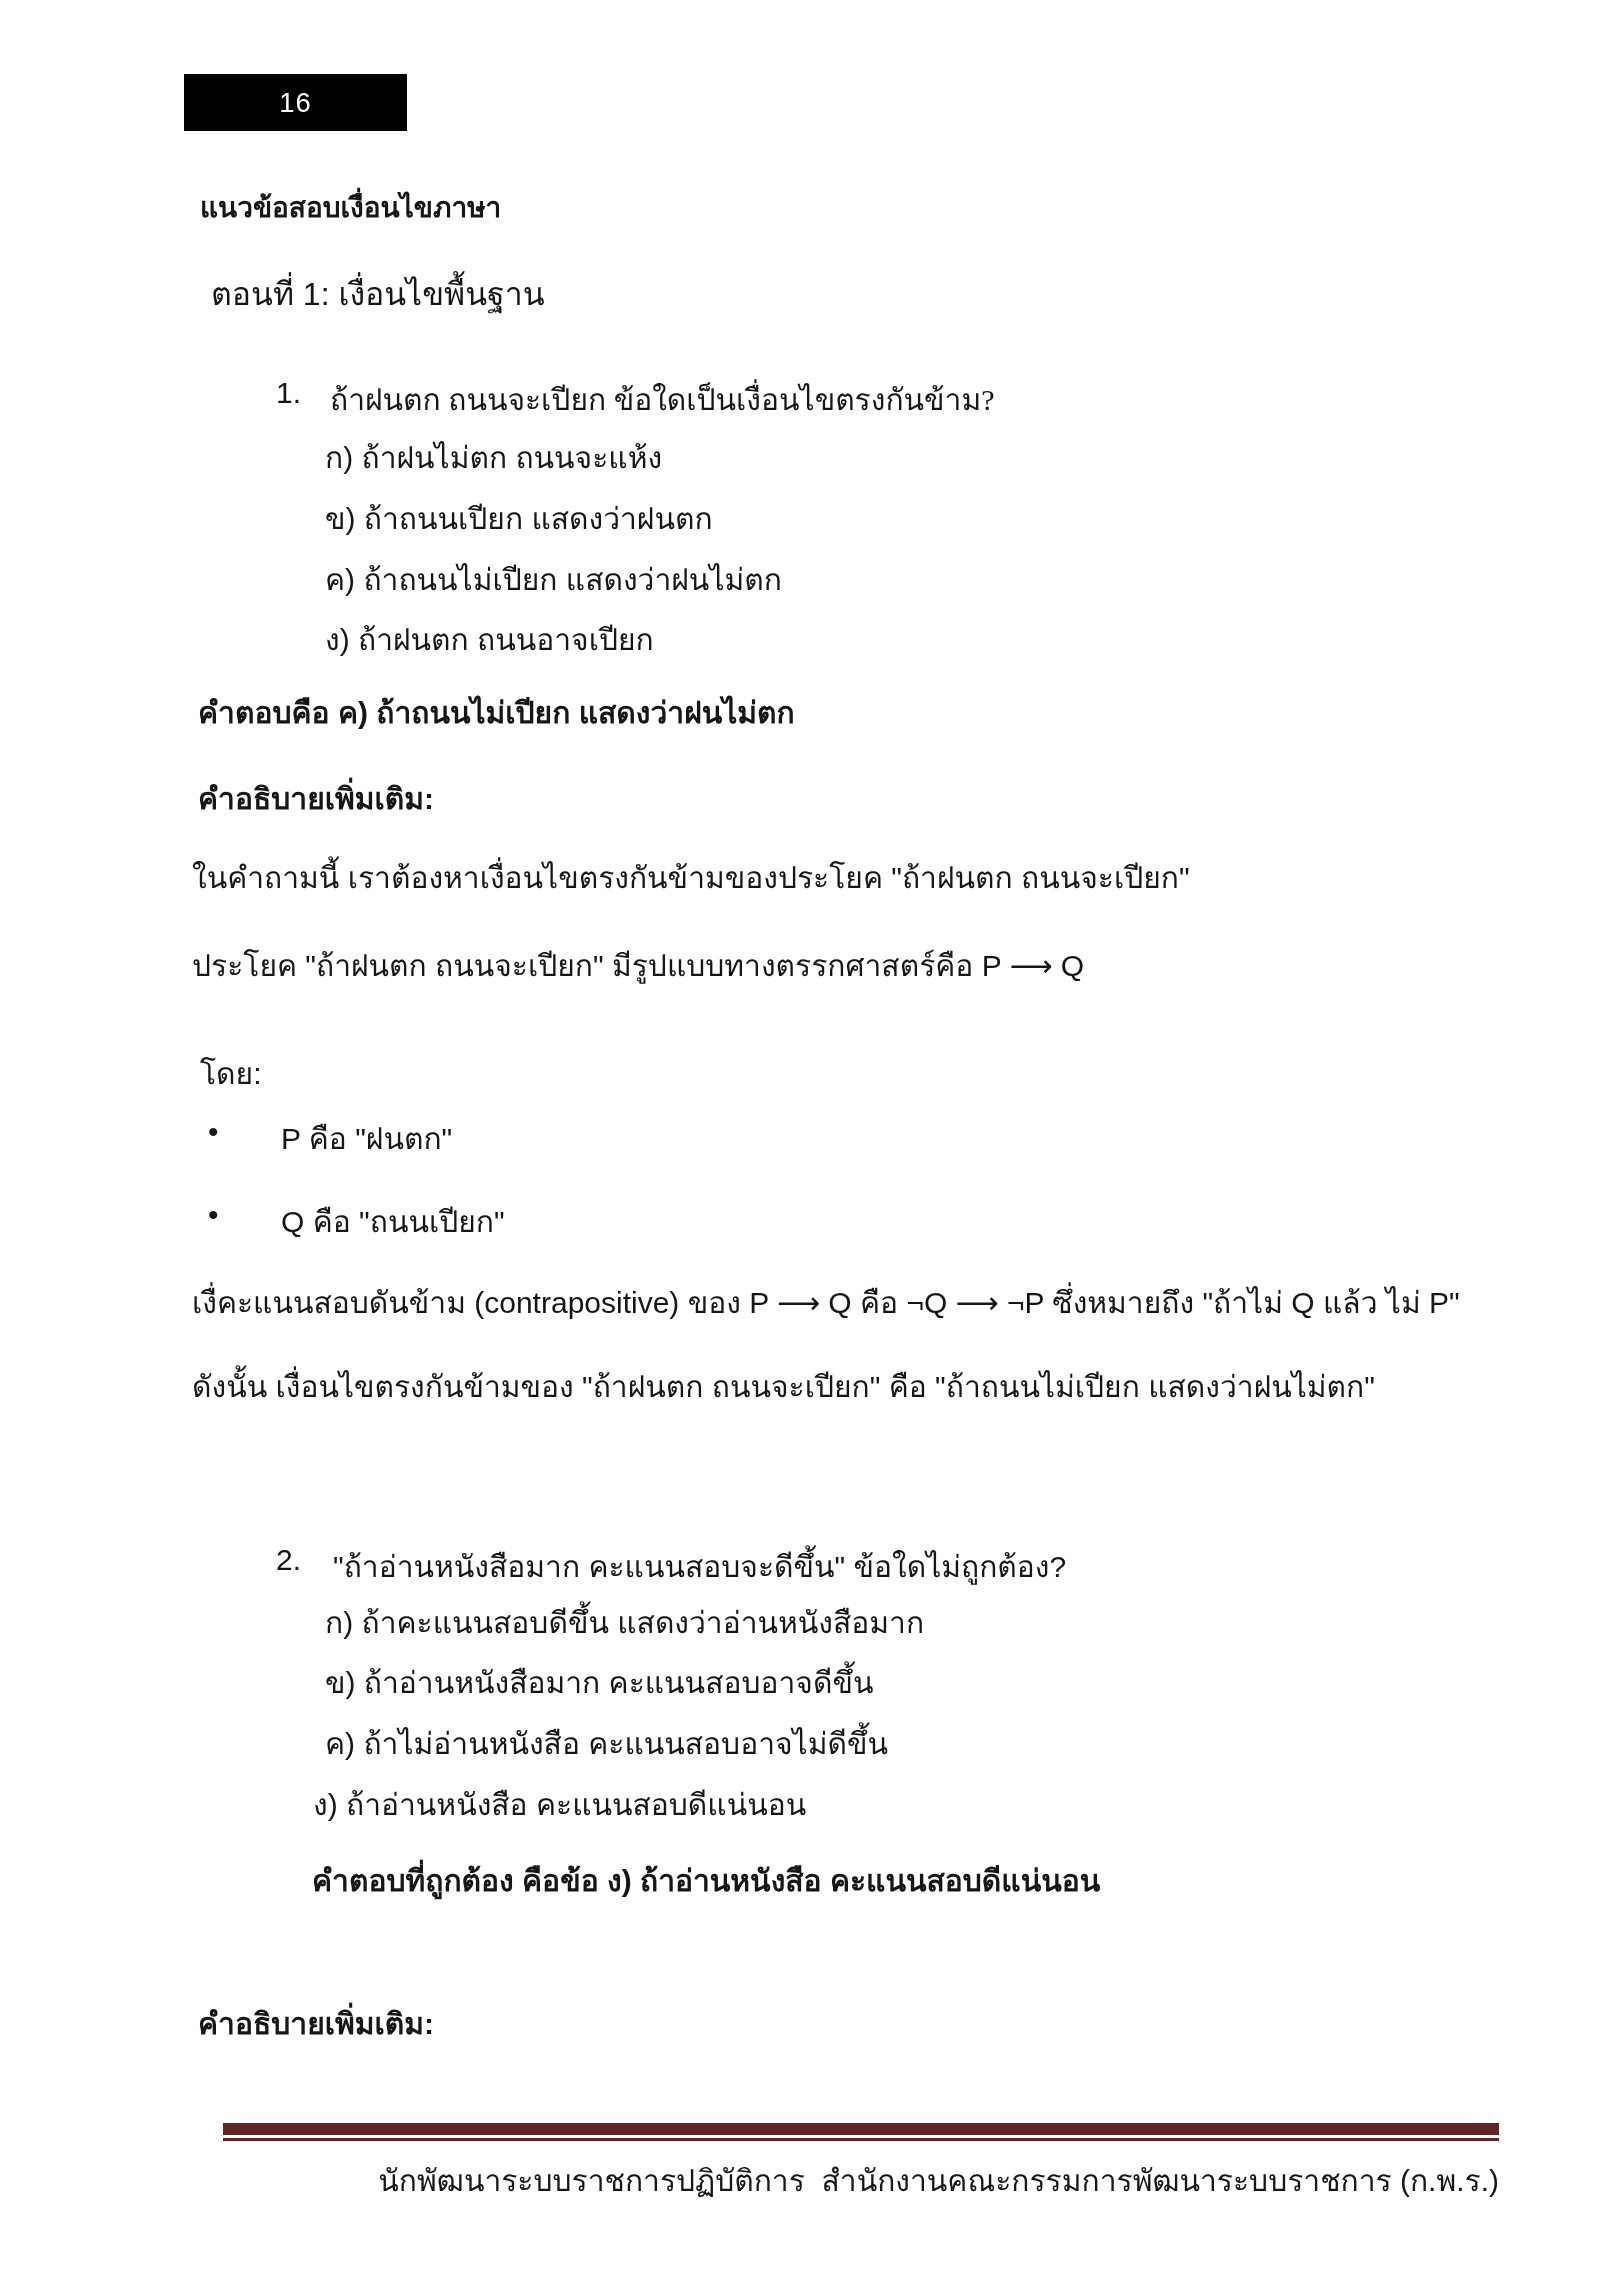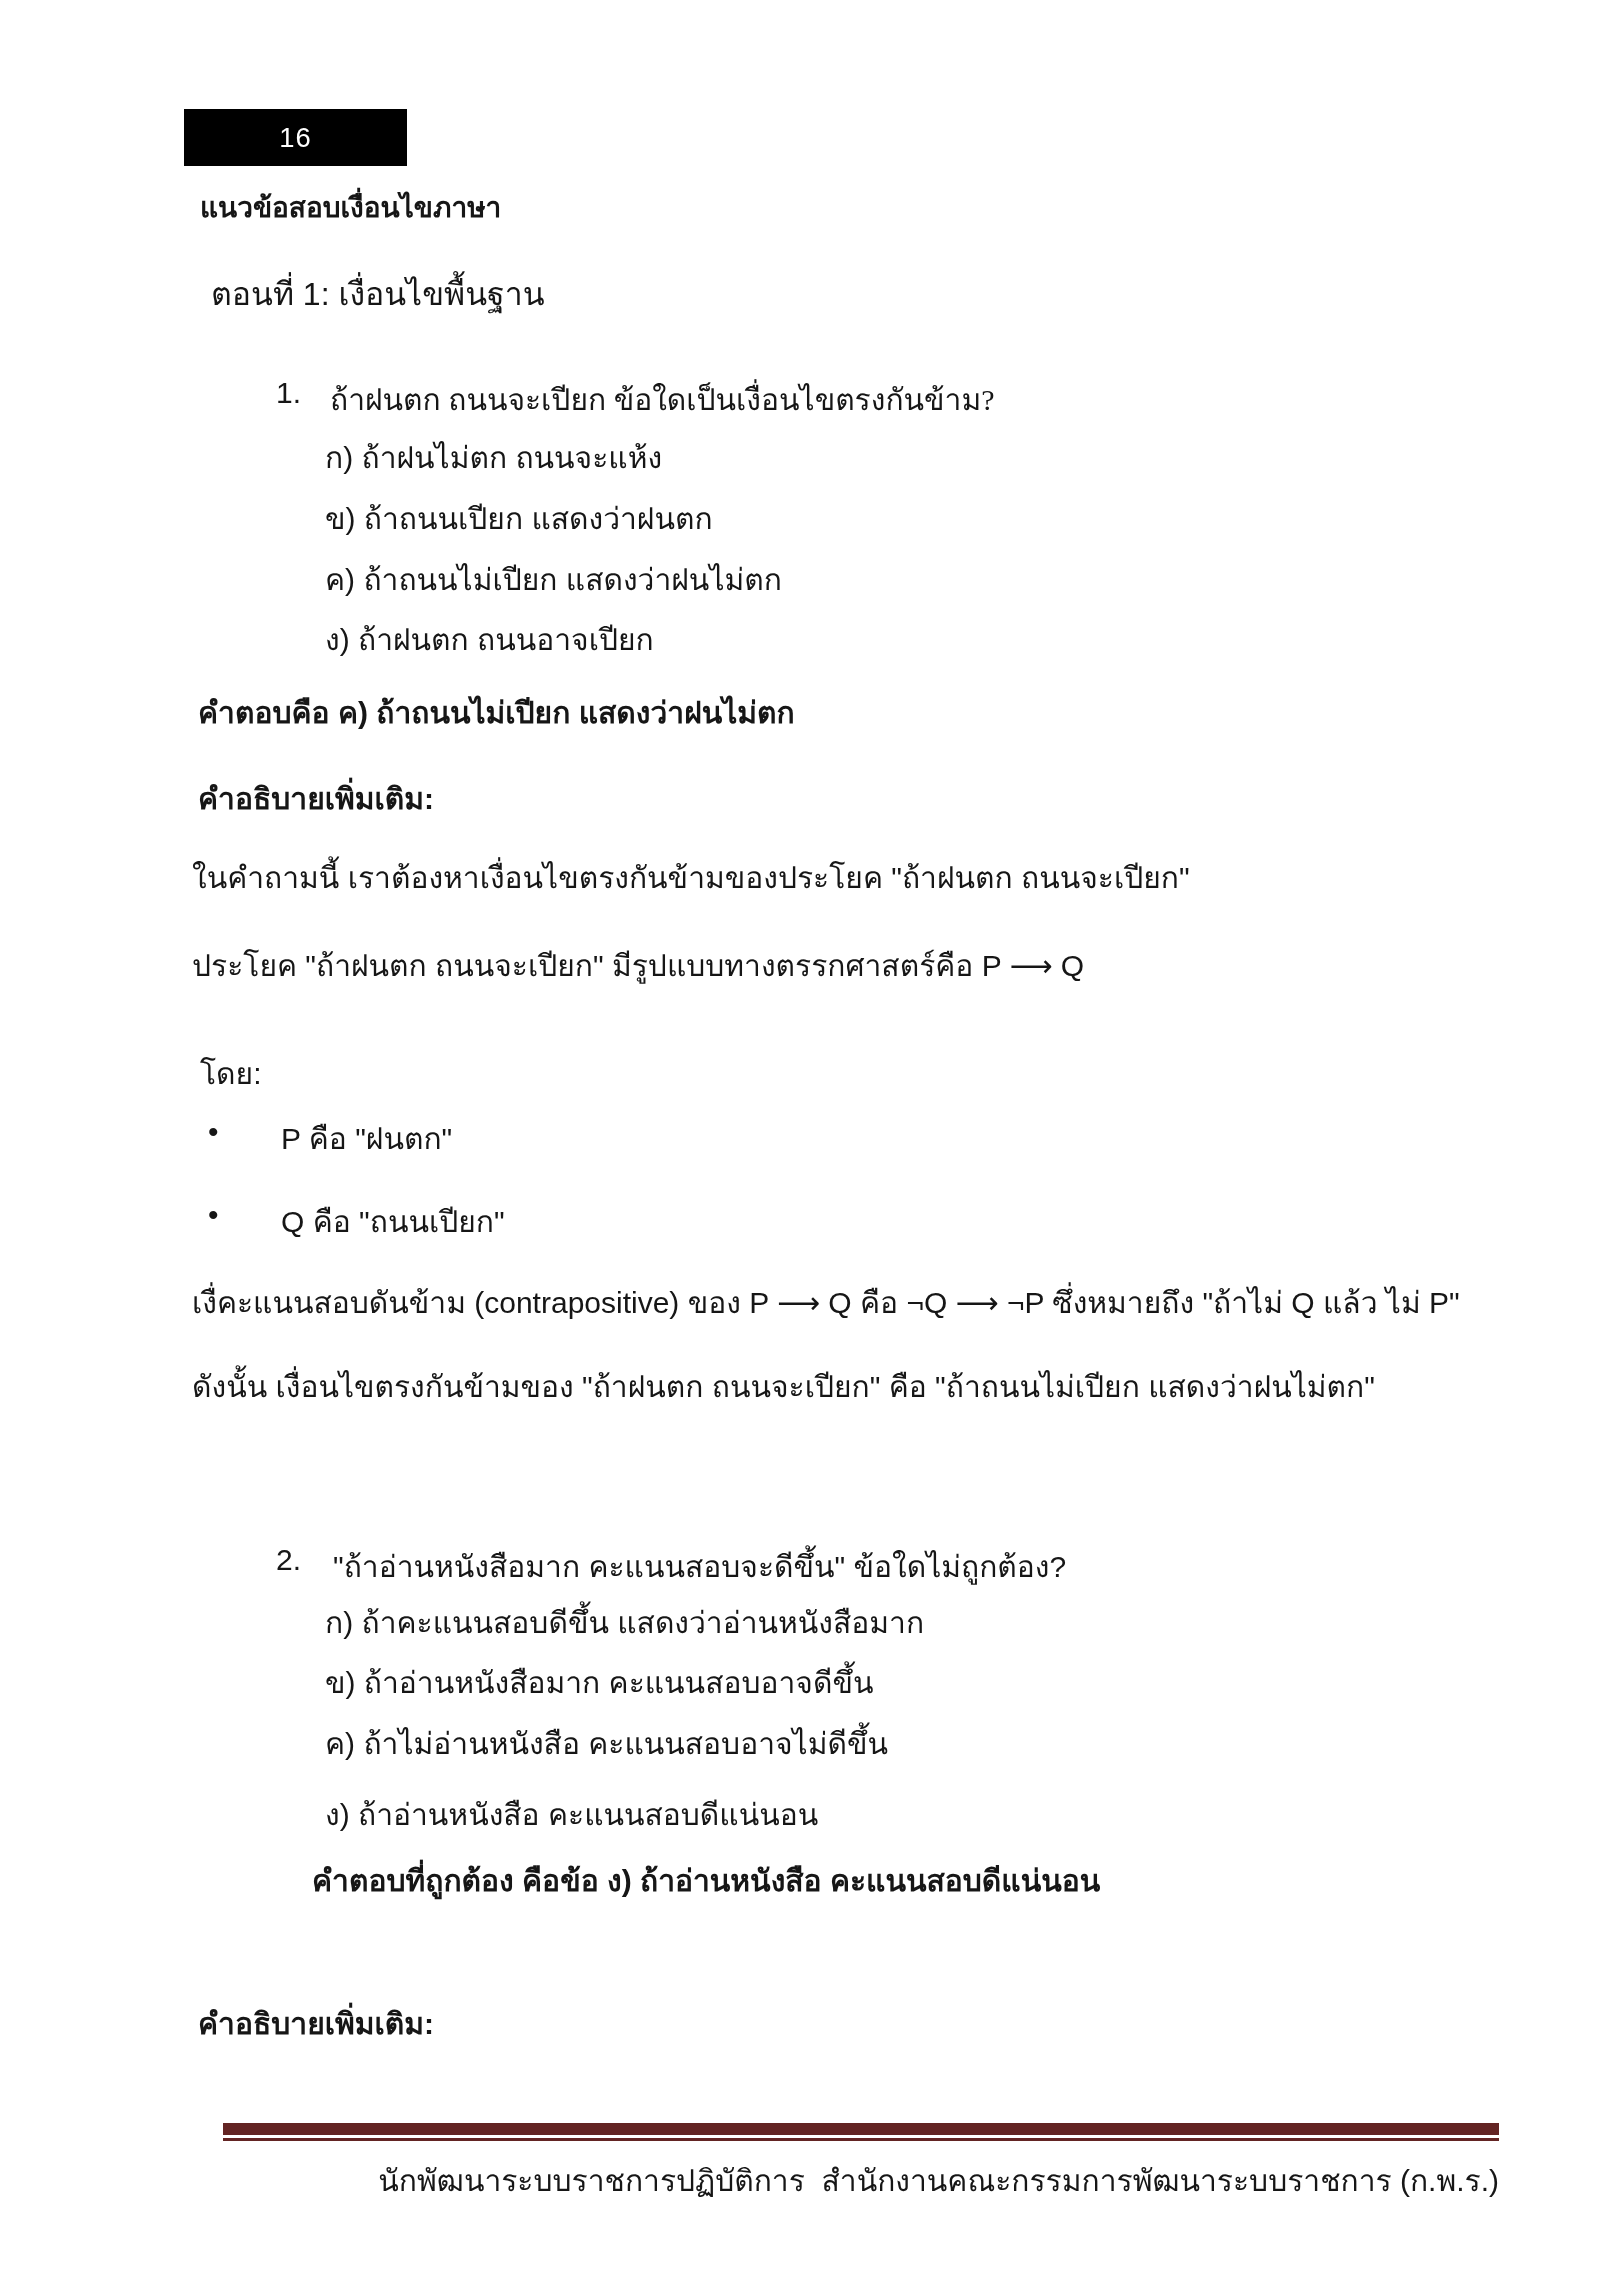--- a/index.html
+++ b/index.html
@@ -13,21 +13,21 @@
     overflow:hidden;
   }
   .abs { position:absolute; white-space:nowrap; line-height:1.25; }
   .body-text { font-size:30px; }
   .bold { font-weight:bold; }
 
   .pagenum-box {
     position:absolute; left:184px; top:74px;
     width:223px; height:57px;
     background:#000000;
-    display:flex; align-items:center; justify-content:center;margin-top:35px;
+    display:flex; align-items:center; justify-content:center;
   }
   .pagenum-box span { color:#ffffff; font-size:27.4px; letter-spacing:1px; }
 
   .doc-title   { left:200px; top:190px; font-size:28px; font-weight:bold; }
   .section-h   { left:211px; top:274px; font-size:32px; }
 
   .q-num  { position:absolute; font-size:30px; }
   .q-text { position:absolute; font-size:30px; }
 
   .bullet-dot  { position:absolute; font-size:30px; }
@@ -77,21 +77,21 @@
 
   <div class="abs body-text" style="left:192px; top:1284px;">เงื่คะแนนสอบดันข้าม (contrapositive) ของ P ⟶ Q คือ ¬Q ⟶ ¬P ซึ่งหมายถึง "ถ้าไม่ Q แล้ว ไม่ P"</div>
   <div class="abs body-text" style="left:192px; top:1368px;">ดังนั้น เงื่อนไขตรงกันข้ามของ "ถ้าฝนตก ถนนจะเปียก" คือ "ถ้าถนนไม่เปียก แสดงว่าฝนไม่ตก"</div>
 
   <div>
     <span class="q-num" style="left:276px; top:1543px;">2.</span>
     <span class="q-text" style="left:333px; top:1543px;">"ถ้าอ่านหนังสือมาก คะแนนสอบจะดีขึ้น" ข้อใดไม่ถูกต้อง?</span>
     <div class="abs body-text" style="left:325px; top:1604px;">ก) ถ้าคะแนนสอบดีขึ้น แสดงว่าอ่านหนังสือมาก</div>
     <div class="abs body-text" style="left:325px; top:1664px;">ข) ถ้าอ่านหนังสือมาก คะแนนสอบอาจดีขึ้น</div>
     <div class="abs body-text" style="left:325px; top:1725px;">ค) ถ้าไม่อ่านหนังสือ คะแนนสอบอาจไม่ดีขึ้น</div>
-    <div class="abs body-text" style="left:325px; top:1786px;margin-top:10px;">ง) ถ้าอ่านหนังสือ คะแนนสอบดีแน่นอน</div>
+    <div class="abs body-text" style="left:313px; top:1786px;">ง) ถ้าอ่านหนังสือ คะแนนสอบดีแน่นอน</div>
   </div>
 
   <div class="abs body-text bold" style="left:312px; top:1862px;">คำตอบที่ถูกต้อง คือข้อ ง) ถ้าอ่านหนังสือ คะแนนสอบดีแน่นอน</div>
   <div class="abs body-text bold" style="left:198px; top:2005px;">คำอธิบายเพิ่มเติม:</div>
 
   <div class="footer-rule">
     <div class="thick" style="background: rgb(99, 36, 35);"></div>
     <div class="thin" style="background: rgb(99, 36, 35);"></div>
   </div>
   <div class="footer-text">นักพัฒนาระบบราชการปฏิบัติการ &nbsp;สำนักงานคณะกรรมการพัฒนาระบบราชการ (ก.พ.ร.)</div>

